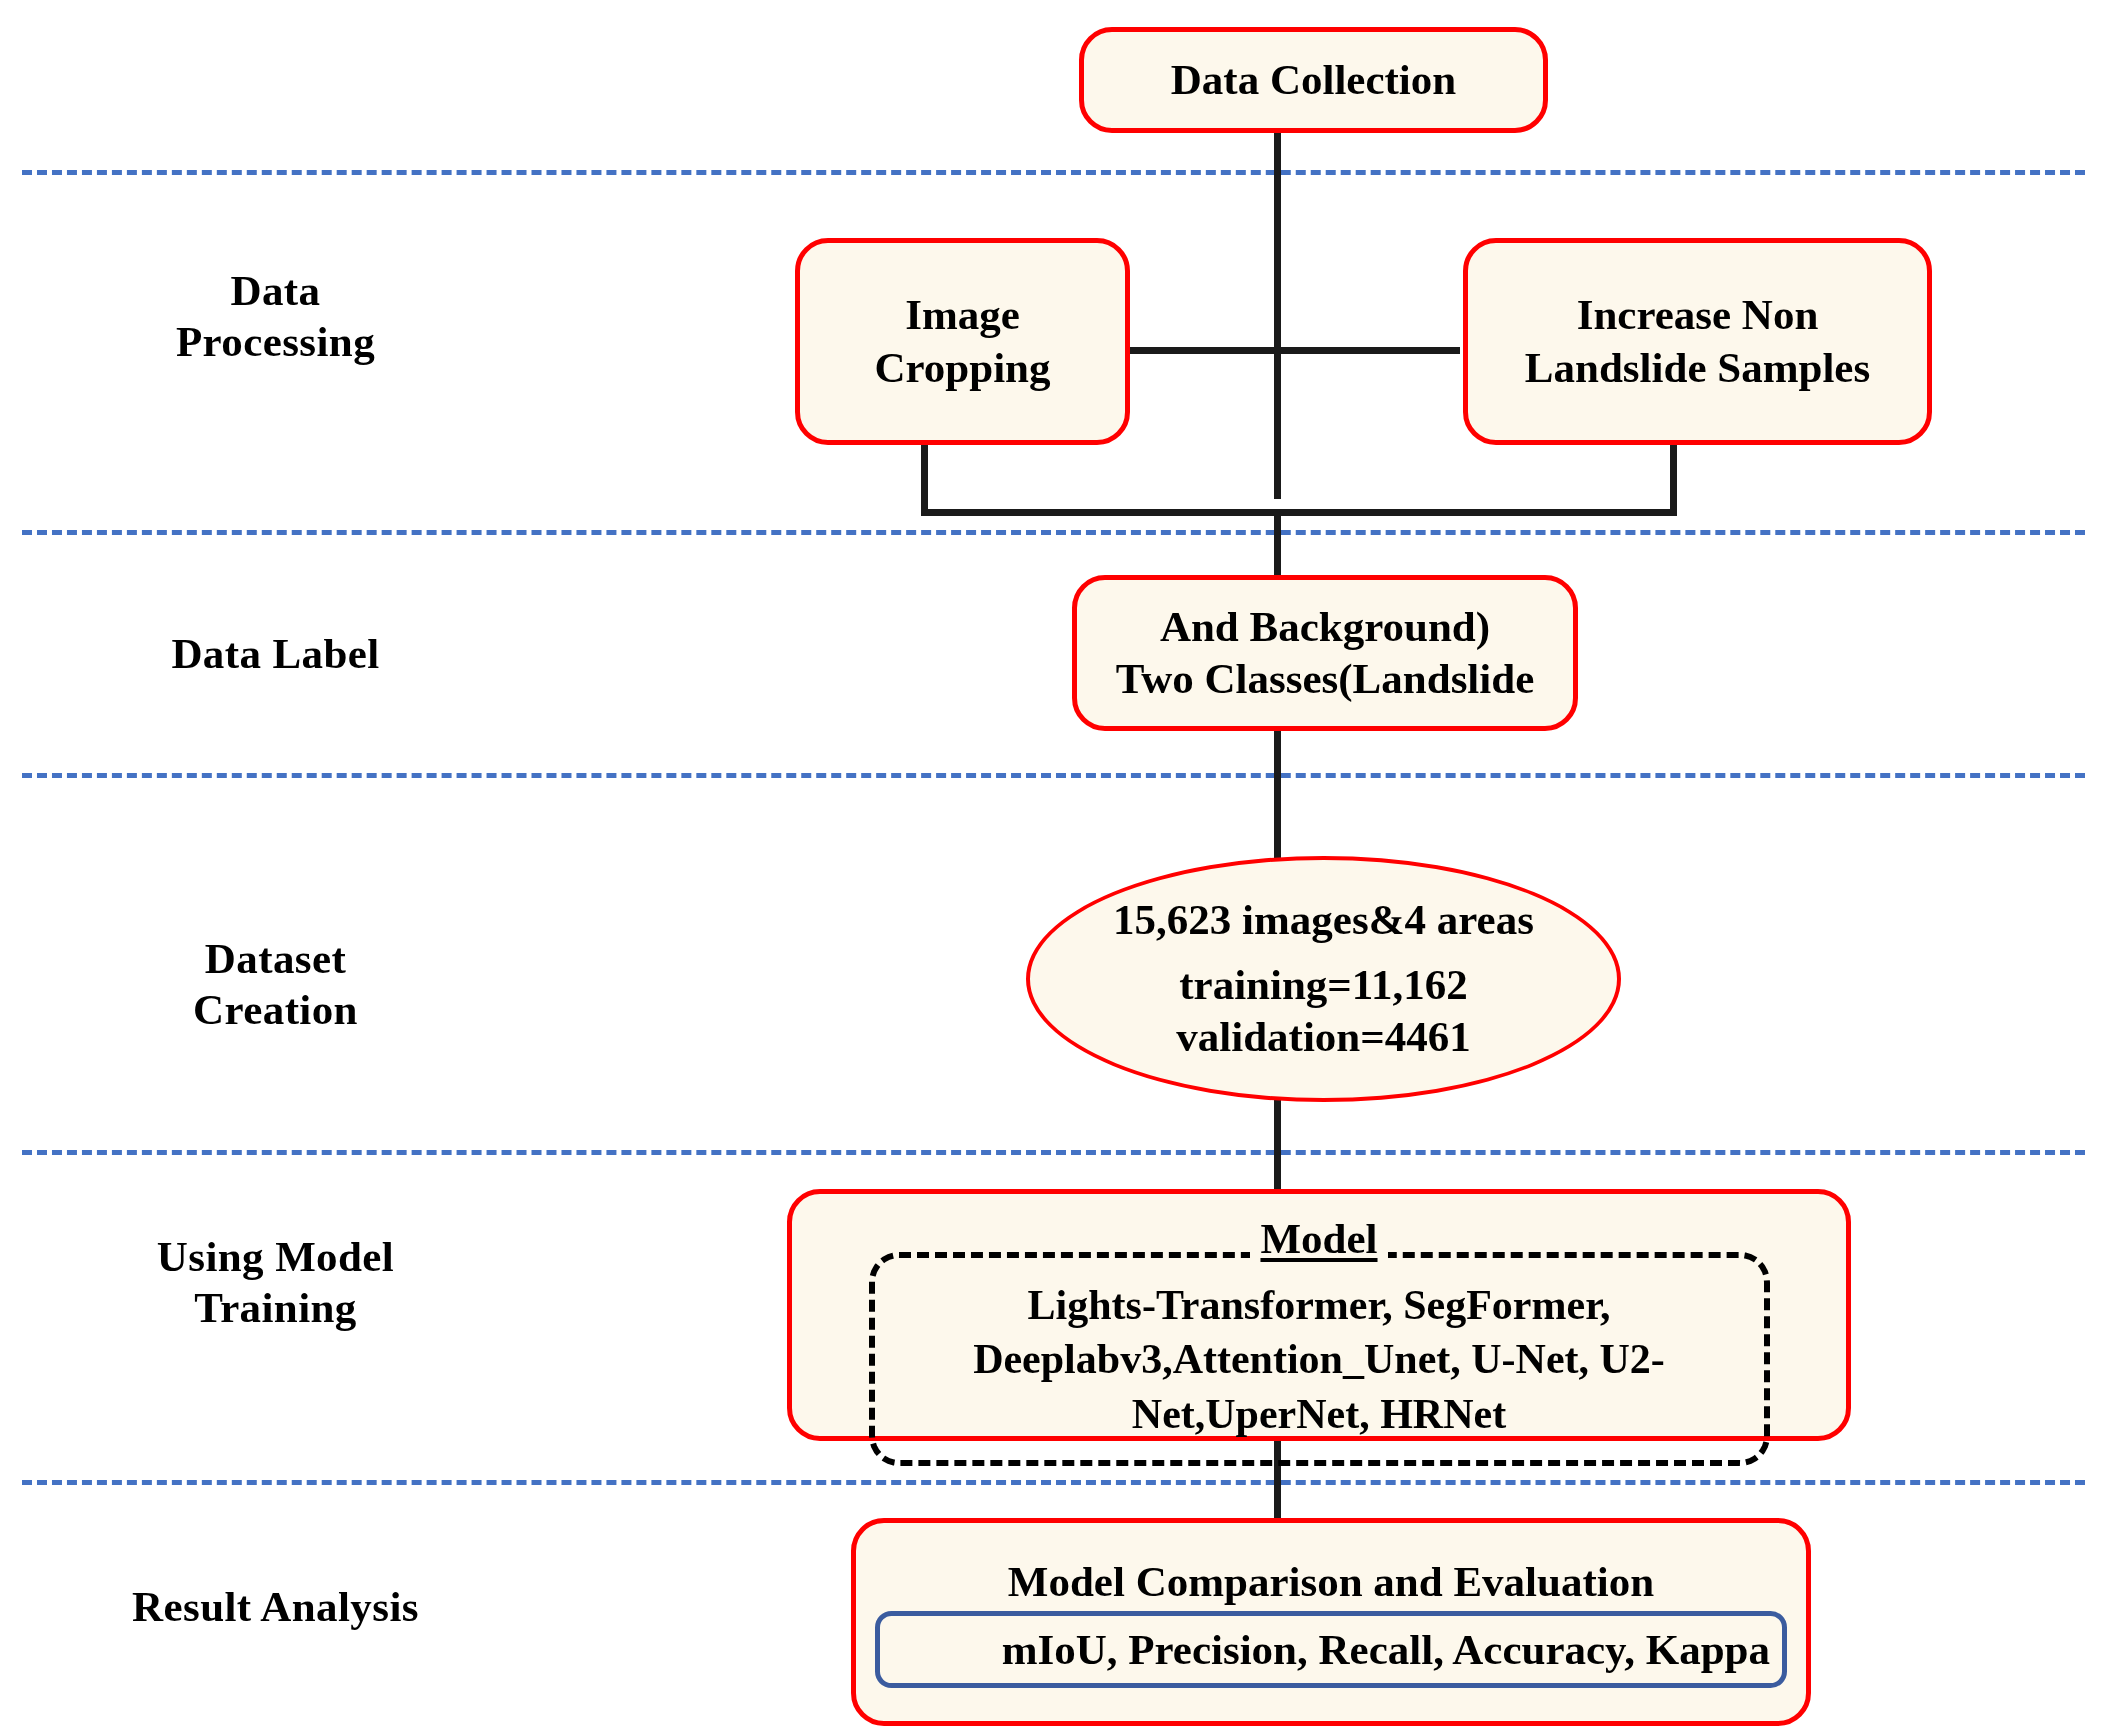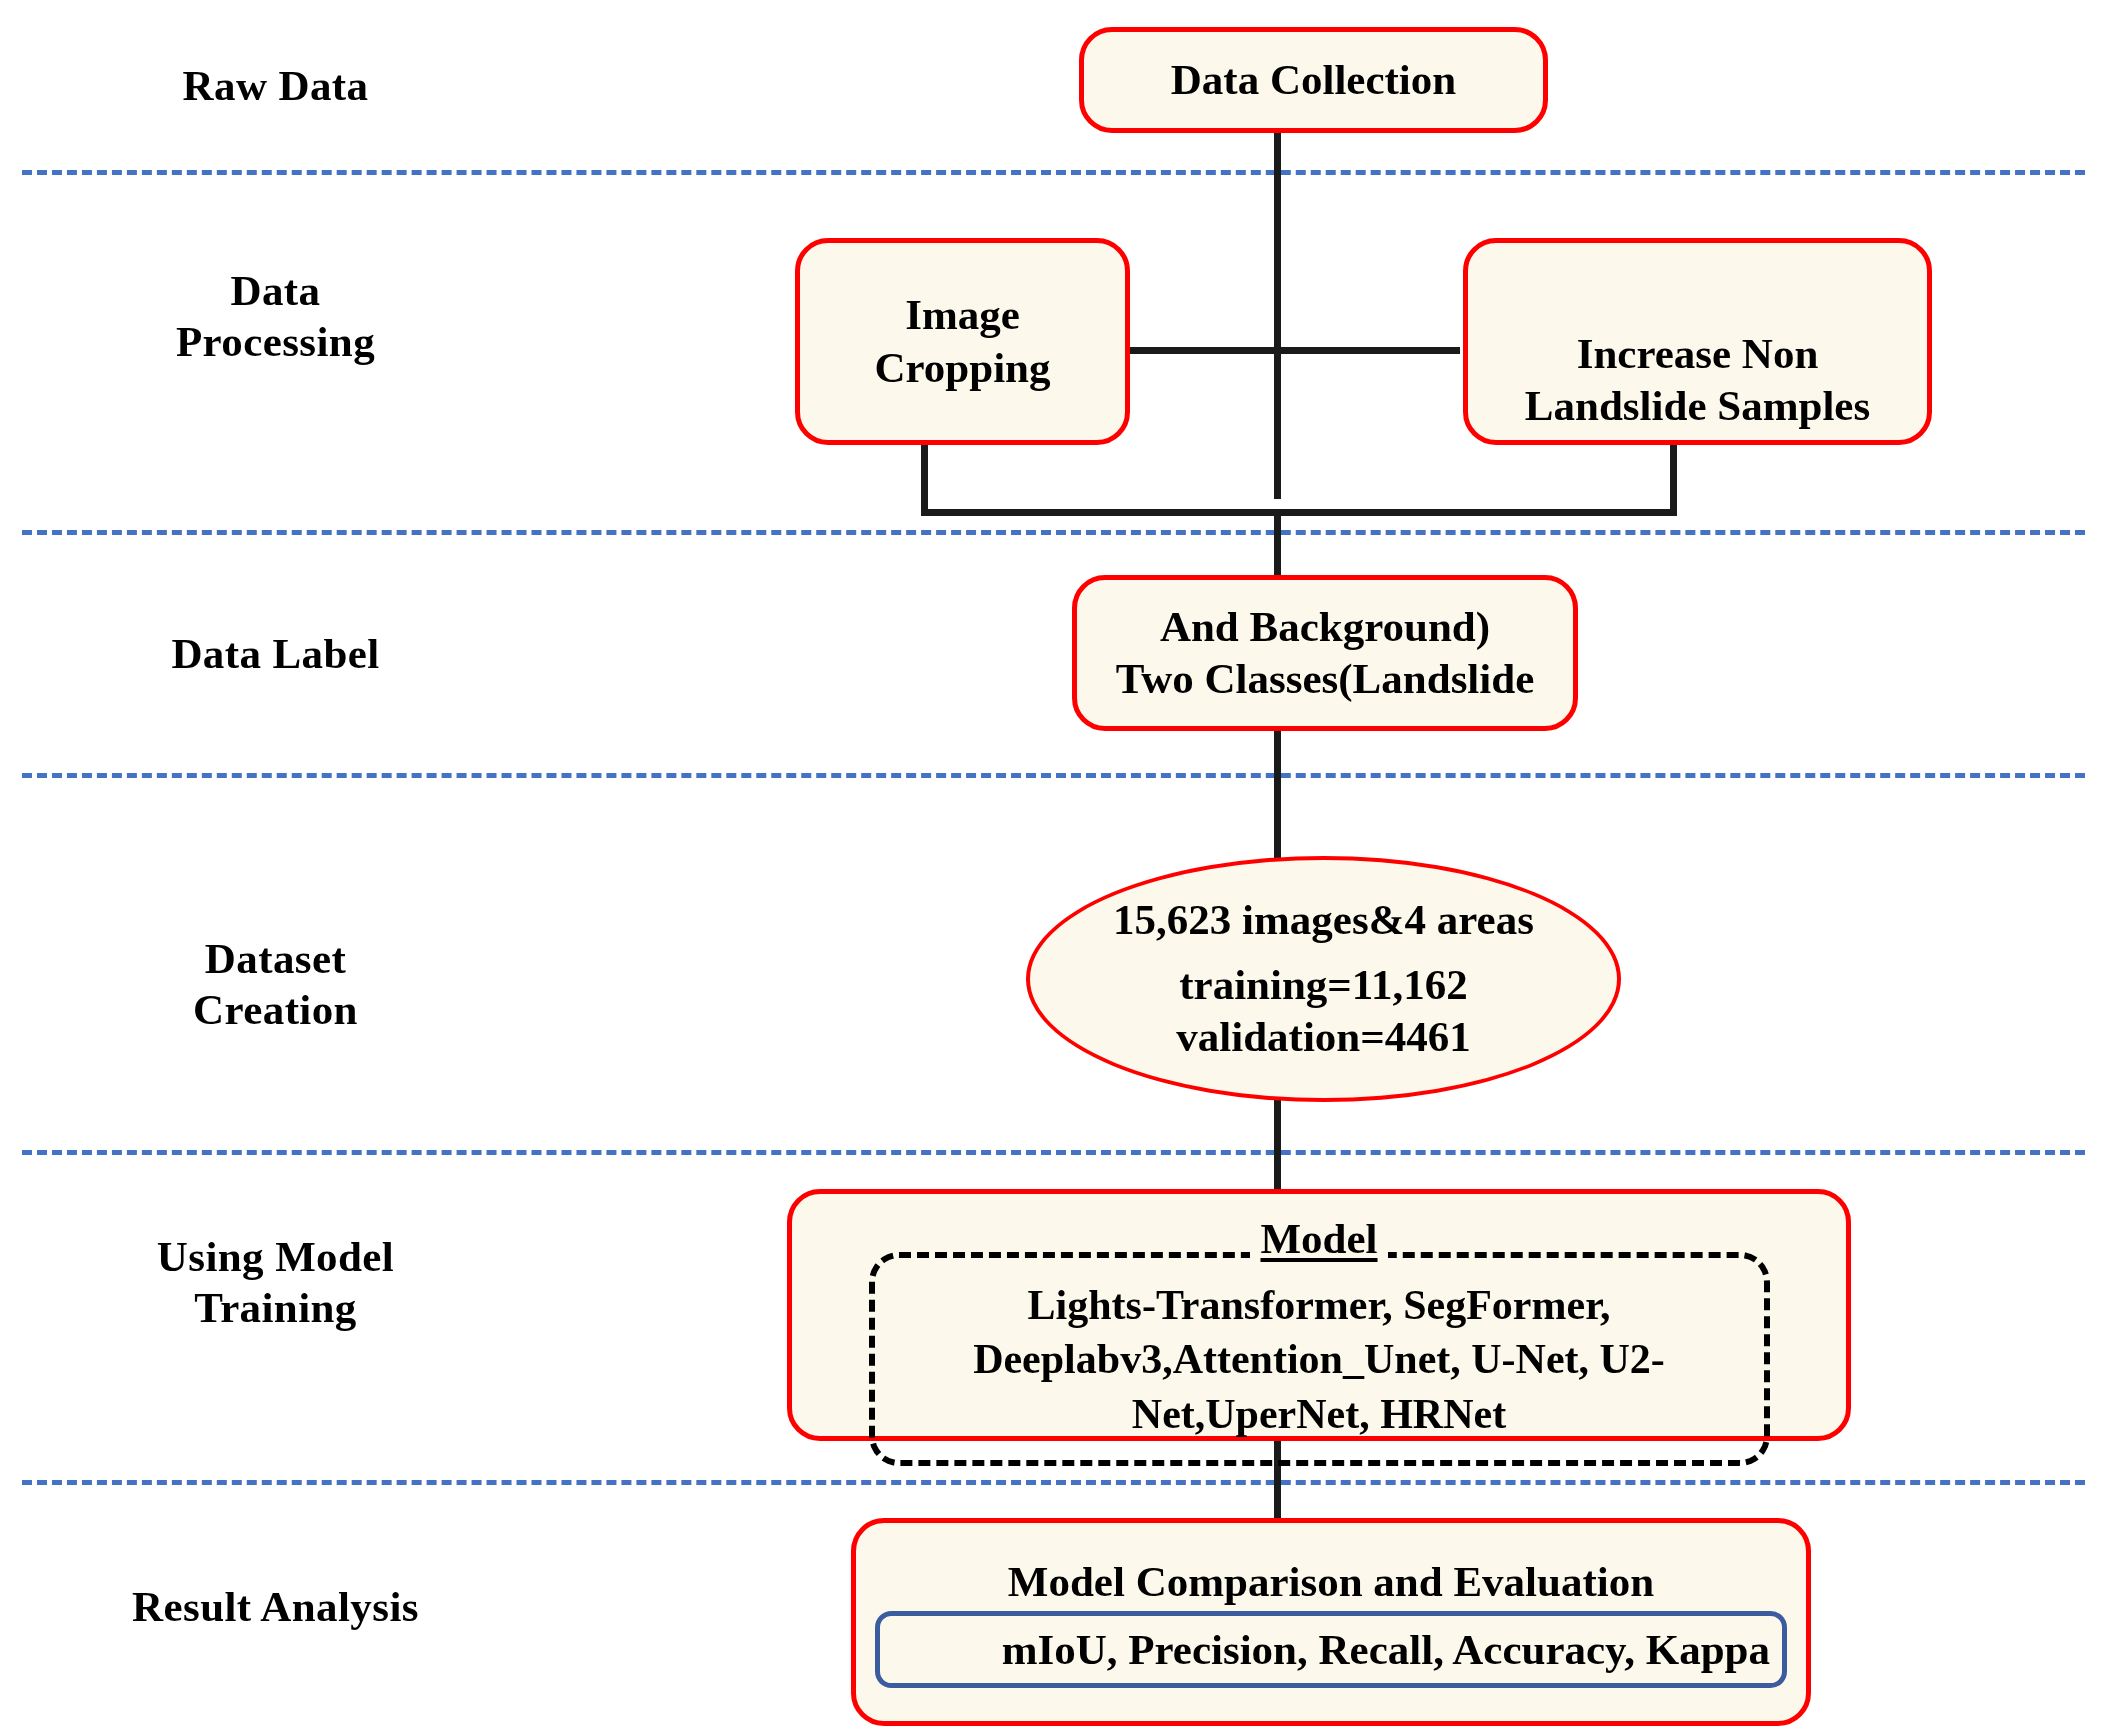--- a/index.html
+++ b/index.html
@@ -127,21 +127,20 @@
 <body>
 
 <div id="canvas">
 
   <div class="divider" style="top:170px"></div>
   <div class="divider" style="top:530px"></div>
   <div class="divider" style="top:773px"></div>
   <div class="divider" style="top:1150px"></div>
   <div class="divider" style="top:1480px"></div>
 
-  <div class="stage-label" style="left:108px; top:61px;   width:335px;">Raw Data</div>
 
   <div class="stage-label" style="left:108px; top:266px;  width:335px;">Data
 Processing</div>
 
   <div class="stage-label" style="left:108px; top:629px;  width:335px;">Data Label</div>
 
   <div class="stage-label" style="left:108px; top:934px; width:335px;">Dataset
 Creation</div>
 
   <div class="stage-label" style="left:108px; top:1232px; width:335px;">Using Model
@@ -169,21 +168,21 @@
 
   <div class="node" style="left:1036px; top:27px; width:469px; height:106px;">
     <span class="node-line">Data Collection</span>
   </div>
 
   <div class="node" style="left:752px; top:238px; width:335px; height:207px;">
     <span class="node-line">Image</span>
     <span class="node-line">Cropping</span>
   </div>
 
-  <div class="node" style="left:1420px; top:238px; width:469px; height:207px;justify-content:flex-end;">
+  <div class="node" style="left:1420px; top:238px; width:469px; height:207px;">
     <span class="node-line">Increase Non</span>
     <span class="node-line">Landslide Samples</span>
   </div>
 
   <div class="node" style="left:1029px; top:575px; width:506px; height:156px;">
     <span class="node-line">And Background)</span>
     <span class="node-line">Two Classes(Landslide</span>
   </div>
 
   <div class="node ellipse" style="left:983px; top:856px; width:595px; height:246px;">

